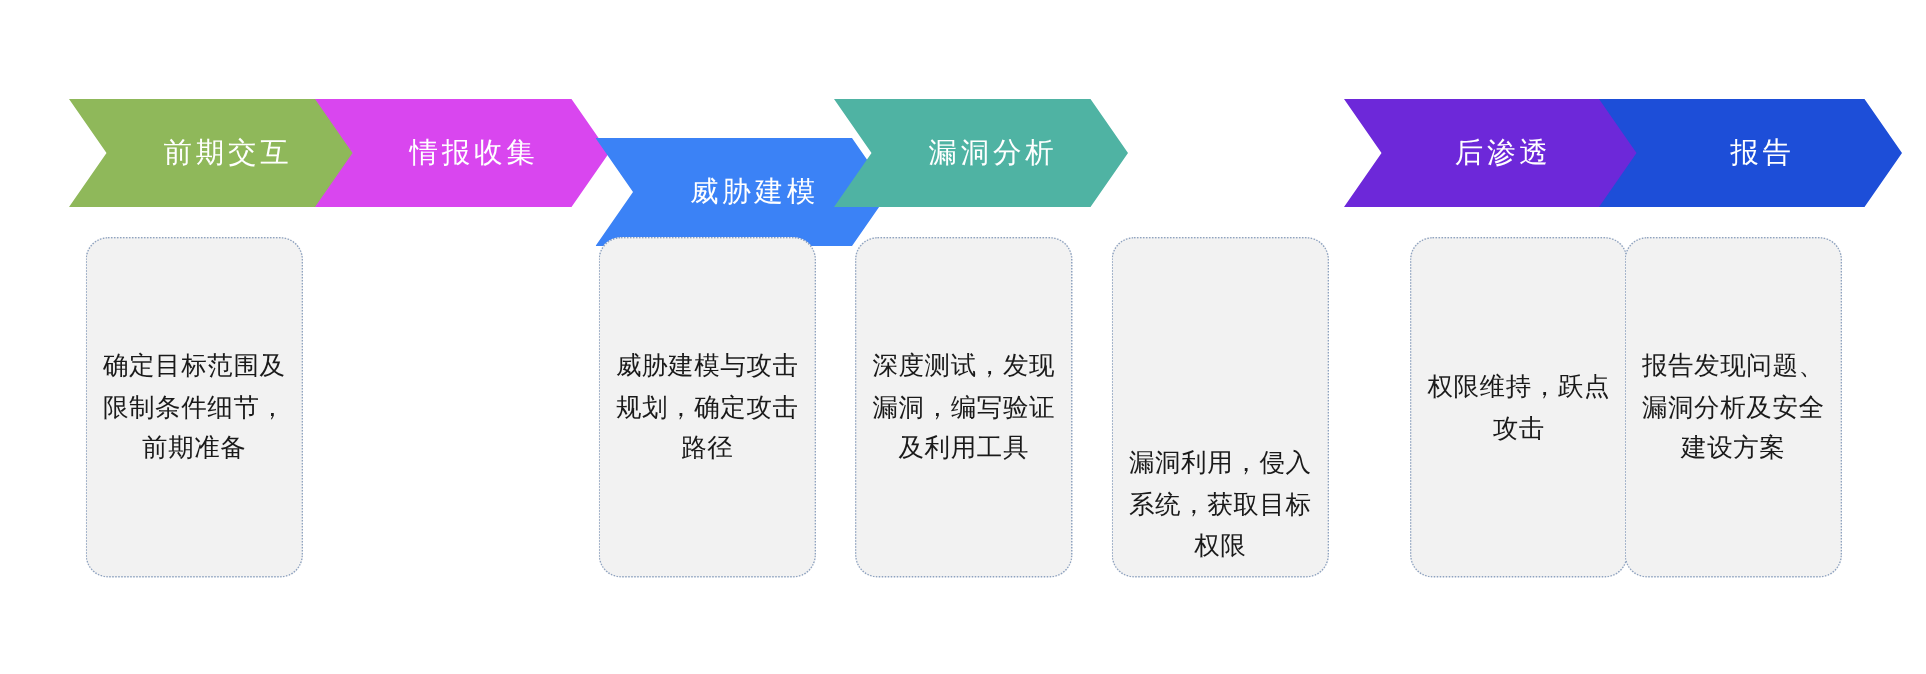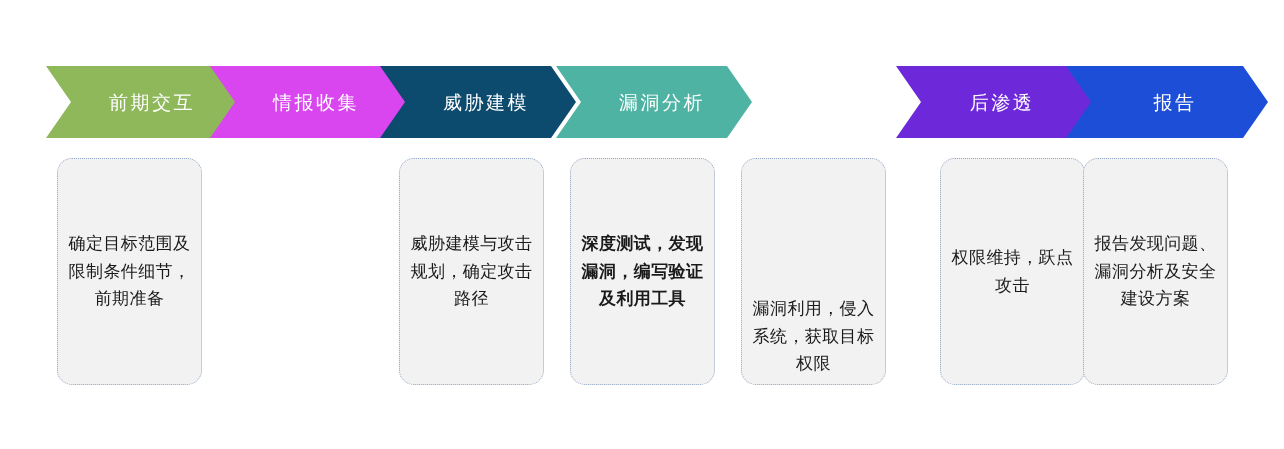--- a/index.html
+++ b/index.html
@@ -89,42 +89,42 @@
 
 <div id="infographic">
 
   <div class="chevron-row">
     <div class="chevron" style="left: 0px; width: 196px; background: rgb(143, 184, 90);">
       <span class="chevron-label">前期交互</span>
     </div>
     <div class="chevron" style="left: 164px; width: 196px; background: #d946ef;">
       <span class="chevron-label">情报收集</span>
     </div>
-    <div class="chevron" style="left: 334px; width: 196px; background: #0c4a6e;">
+    <div class="chevron" style="left: 351px; width: 196px; background: #3b82f6; margin-top: 26px;">
       <span class="chevron-label">威胁建模</span>
     </div>
     <div class="chevron" style="left: 510px; width: 196px; background: rgb(79, 179, 163);">
       <span class="chevron-label">漏洞分析</span>
     </div>
     <div class="chevron" style="left: 850px; width: 196px; background: #6d28d9;">
       <span class="chevron-label">后渗透</span>
     </div>
     <div class="chevron" style="left: 1020px; width: 202px; background: #1d4ed8;">
       <span class="chevron-label">报告</span>
     </div>
   </div>
 
   <div class="boxes-row">
     <div class="desc-box" style="left:0px;">
       <span class="desc-text">确定目标范围及限制条件细节，前期准备</span>
     </div>
     <div class="desc-box" style="left:342px;">
       <span class="desc-text">威胁建模与攻击规划，确定攻击路径</span>
     </div>
-    <div class="desc-box" style="left:513px;font-weight:bold;">
+    <div class="desc-box" style="left:513px;">
       <span class="desc-text">深度测试，发现漏洞，编写验证及利用工具</span>
     </div>
     <div class="desc-box" style="left:684px;align-items:flex-end;">
       <span class="desc-text">漏洞利用，侵入系统，获取目标权限</span>
     </div>
     <div class="desc-box" style="left:883px;">
       <span class="desc-text">权限维持，跃点攻击</span>
     </div>
     <div class="desc-box" style="left:1026px;">
       <span class="desc-text">报告发现问题、漏洞分析及安全建设方案</span>

